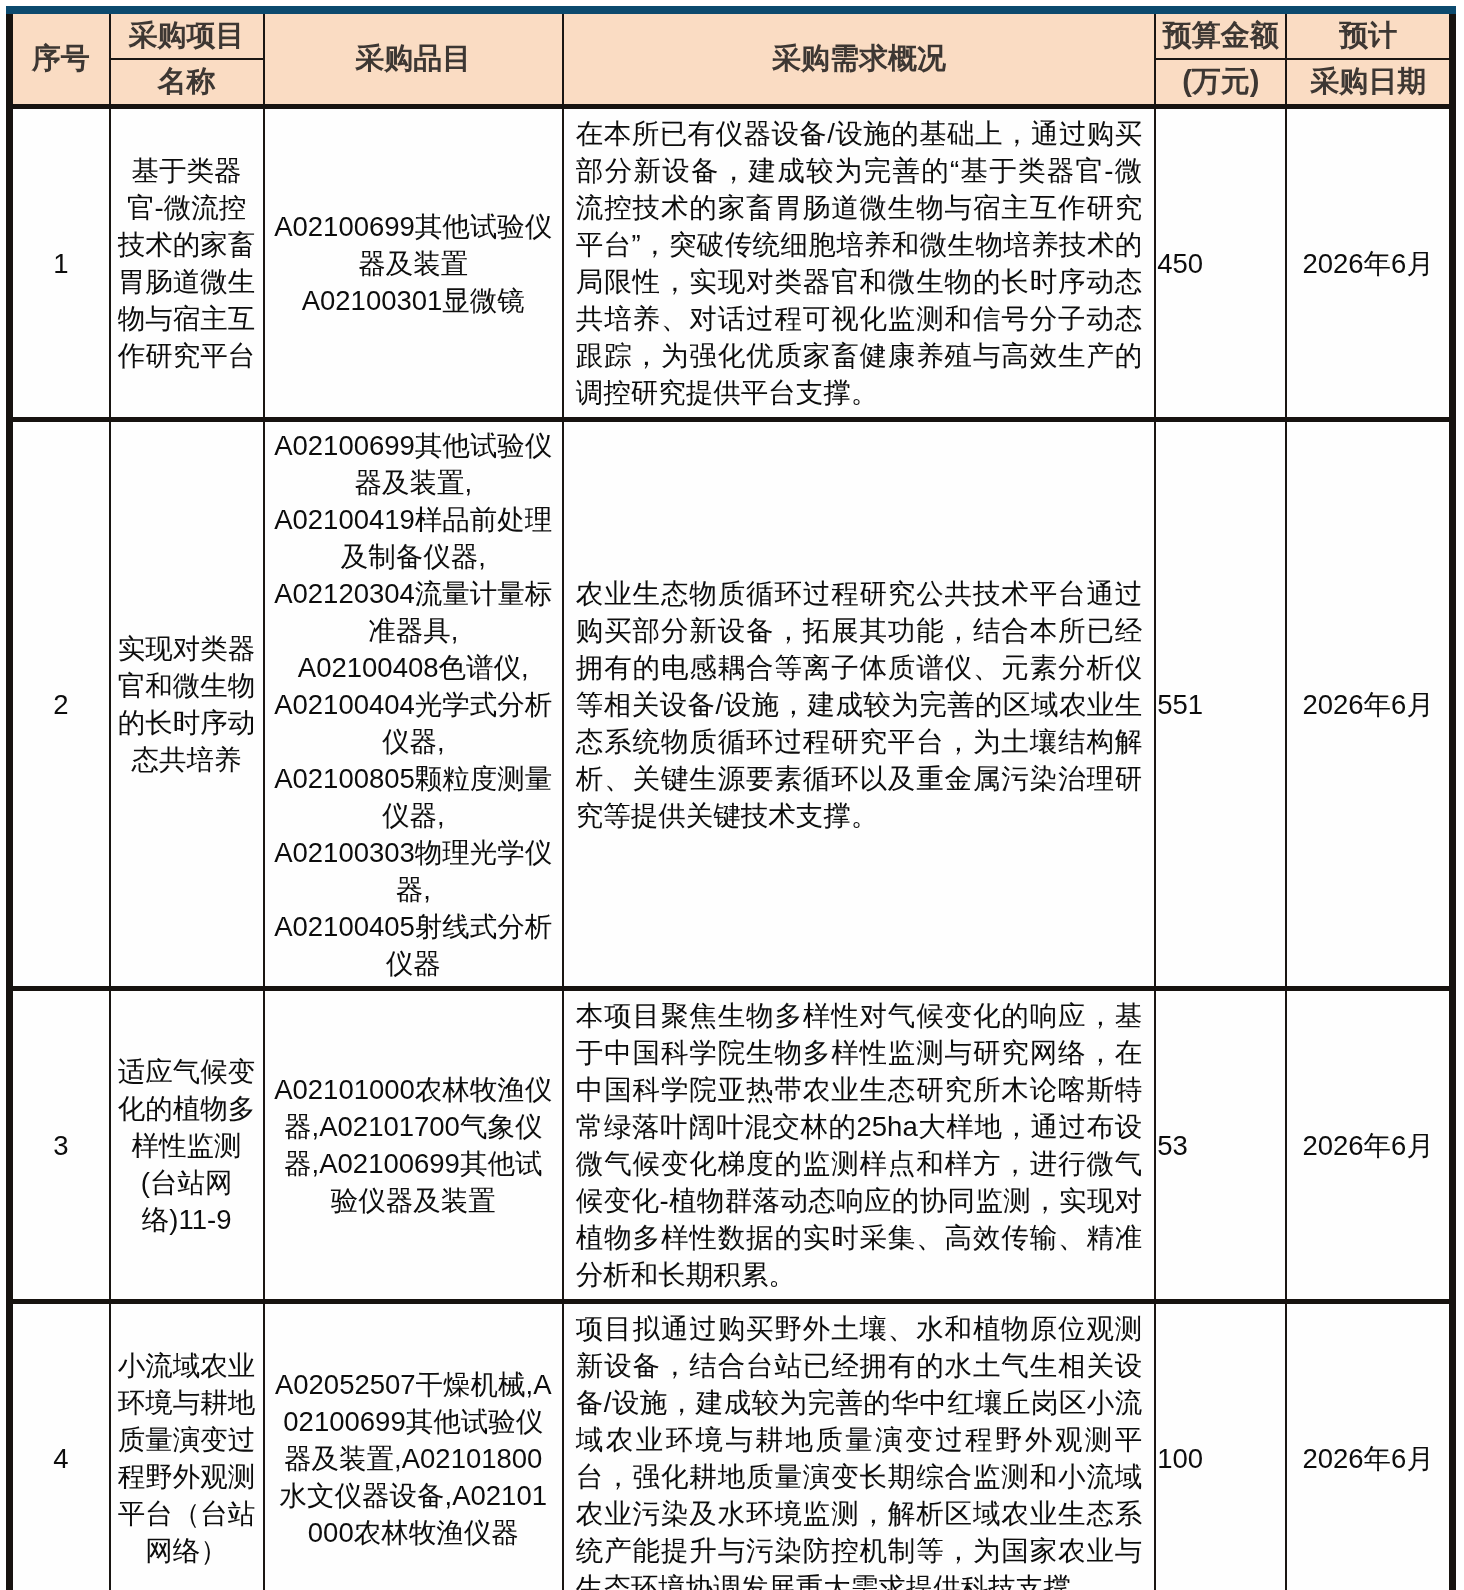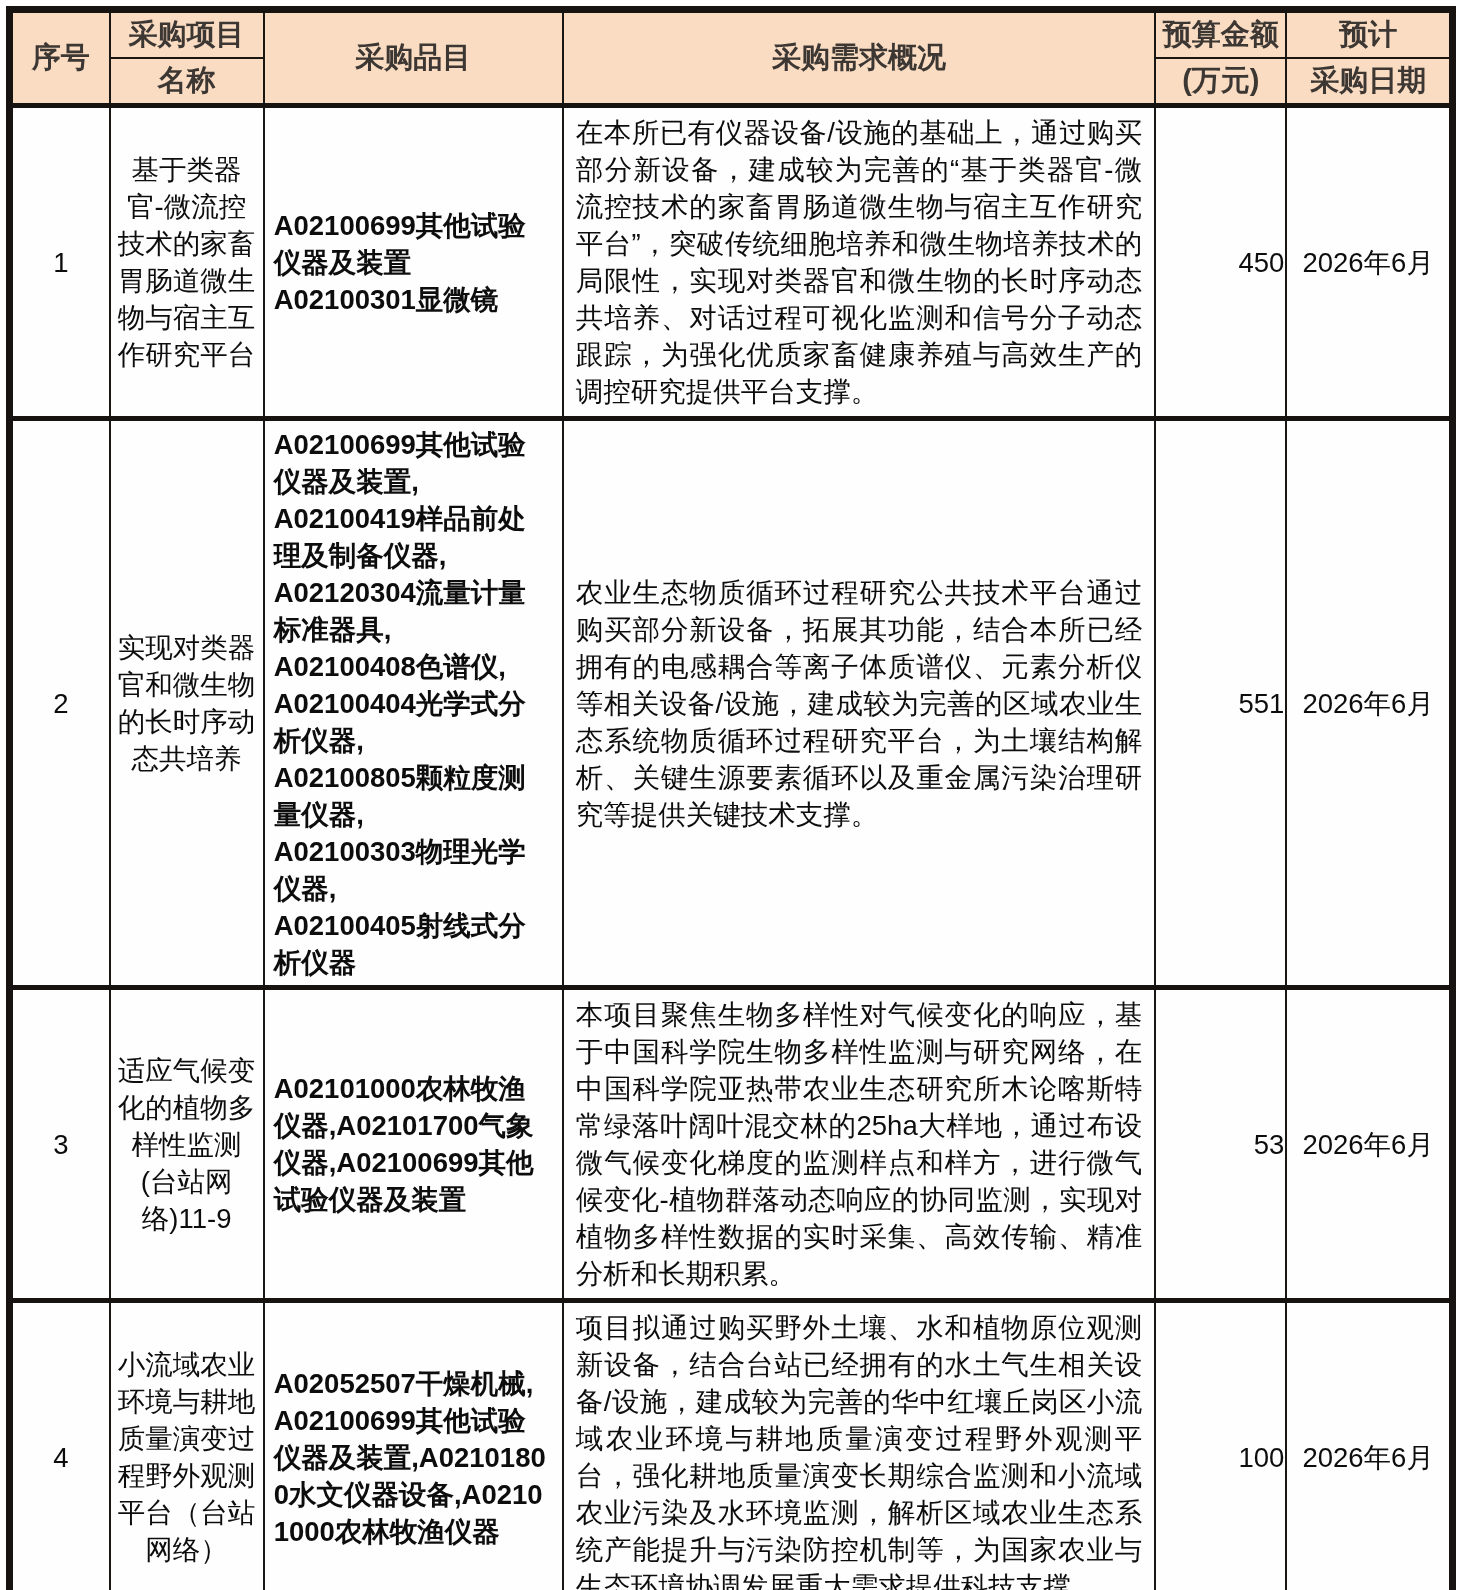--- a/index.html
+++ b/index.html
@@ -30,36 +30,36 @@
   .proc thead th {
     background: #fadcc3;
     color: #3d3733;
     font-weight: bold;
     font-size: 29px;
     text-align: center;
     vertical-align: middle;
     padding: 2px 4px;
     height: 45px;
   }
-  .proc thead tr.hdr-top { border-top: 2px solid #0c4a6e; }
+  .proc thead tr.hdr-top { border-top: 8px solid #0c4a6e; }
   .proc thead { border-bottom: 5px solid #171310; }
   
   .proc tbody tr { border-top: 5px solid #171310; }
   .proc tbody td {
     font-size: 27.5px;
     line-height: 37px;
     color: #0d0d0d;
     vertical-align: middle;
     background: #fefefe;
   }
   td.c-no   { text-align: center; }
   td.c-name { text-align: center; padding: 4px 3px; }
-  td.c-items { text-align: left; padding: 4px 9px; white-space: pre-wrap; word-break: break-all; font-weight: bold; }
+  td.c-items { text-align: center; padding: 4px 9px; white-space: pre-wrap; word-break: break-all; }
   td.c-overview { text-align: justify; padding: 6px 12px; word-break: break-all; margin-left: 12px; }
-  td.c-budget { text-align: right; }
+  td.c-budget { text-align: left; }
   td.c-date   { text-align: center; margin-left: 28px; }
   tr.r1 { height: 297px; }
   tr.r2 { height: 569px; }
   tr.r3 { height: 302px; }
   tr.r4 { height: 314px; }
 </style>
 </head>
 <body>
 
 <div class="page">

